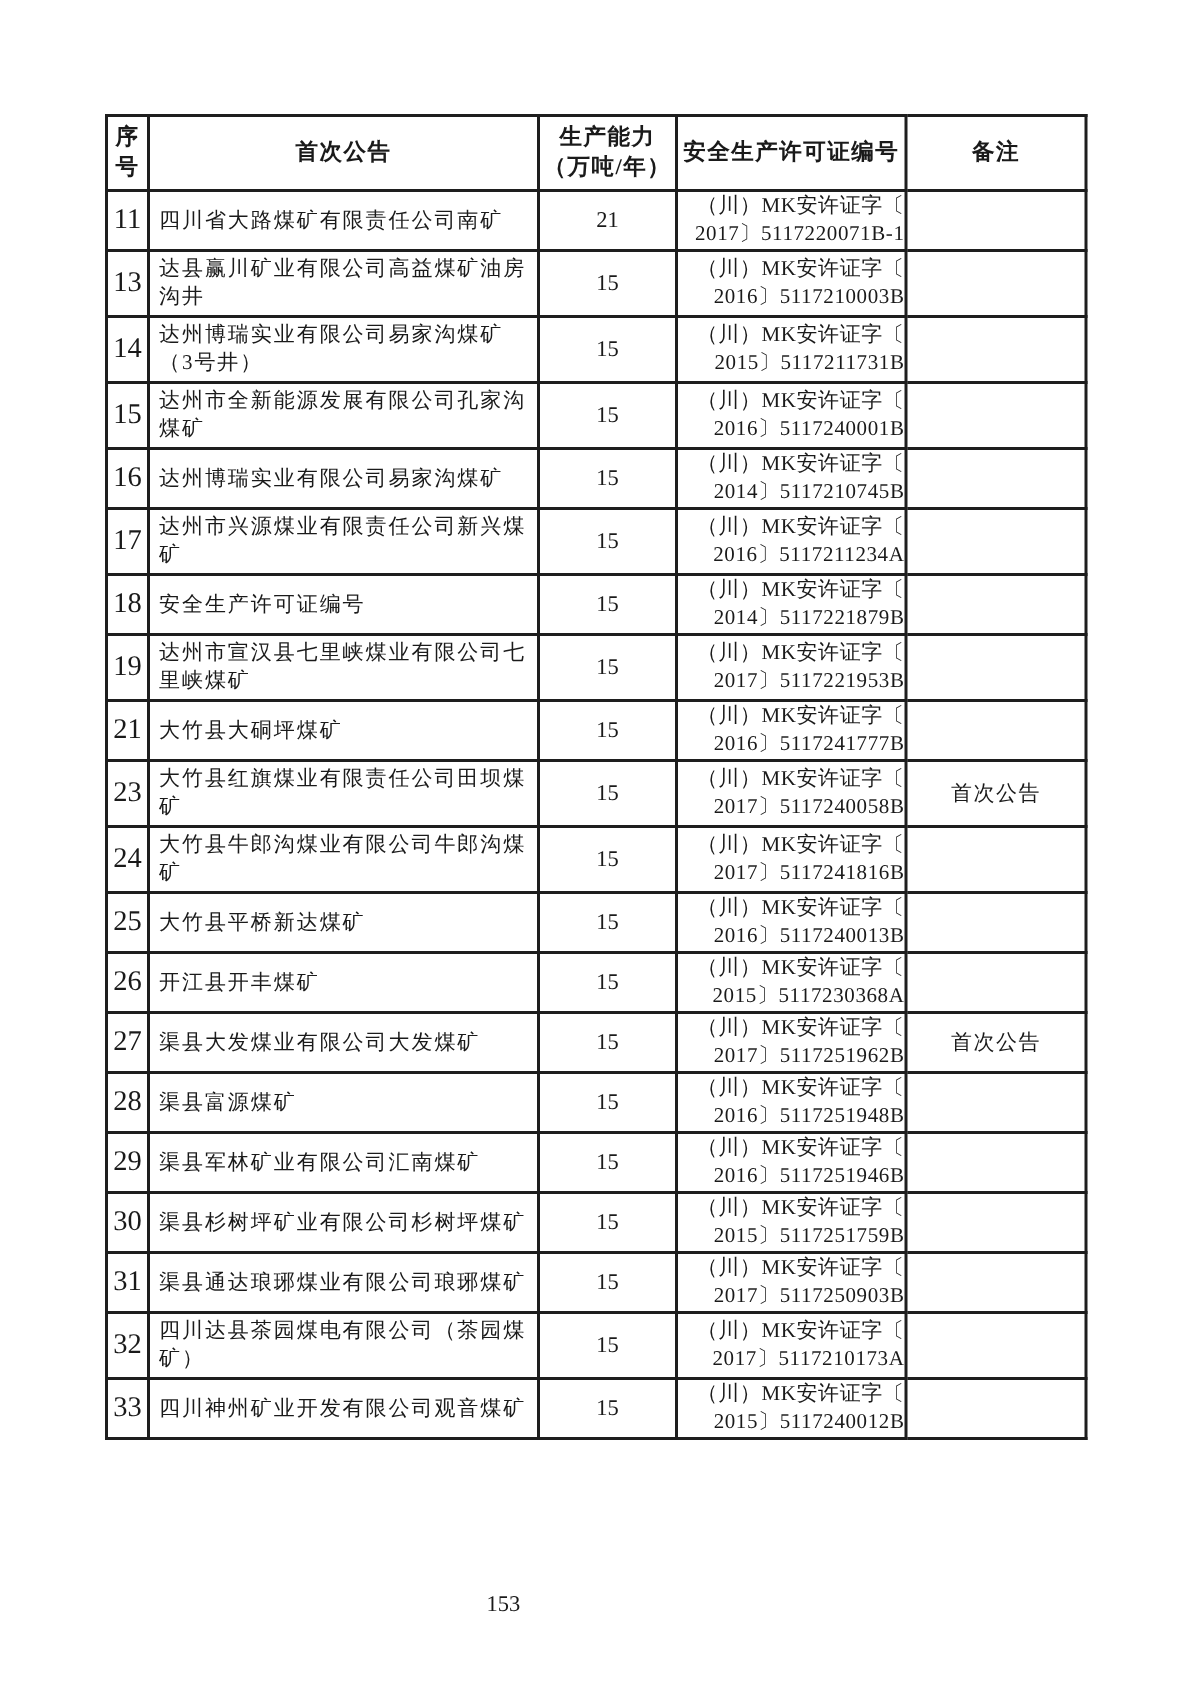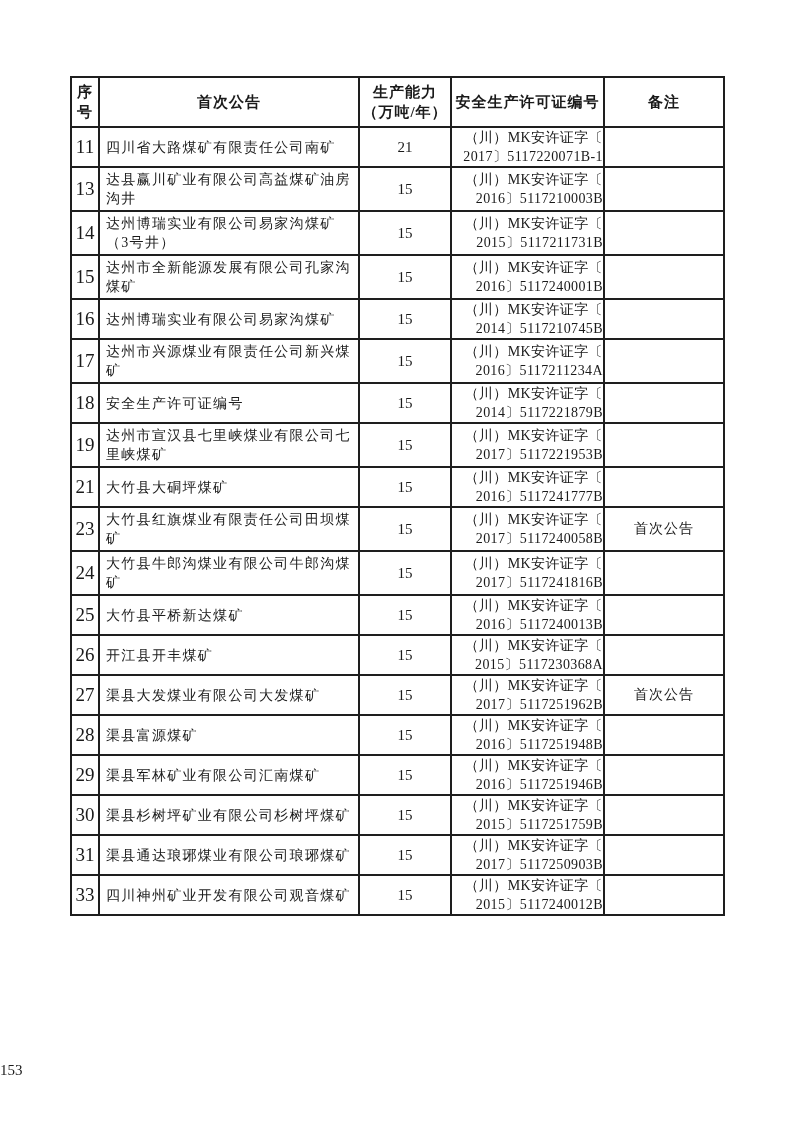--- a/index.html
+++ b/index.html
@@ -64,20 +64,21 @@
   td.c-note {
     text-align: center;
     font-size: 14px;
     letter-spacing: 1px;
   }
   .page-footer {
     position: absolute;
     left: 0;
     top: 1062px;
     width: 671px;
+    text-align: center;
     font-size: 15px;
     color: #1a1a1a;
   }
 </style>
 </head>
 <body>
 
 <table class="doc-table">
   <colgroup>
     <col style="width:28px">
@@ -386,20 +387,36 @@
           <div>15</div>
         </td>
         <td class="c-lic">
           <div>（川）MK安许证字〔</div>
           <div>2017〕5117250903B</div>
         </td>
         <td class="c-note"></td>
       </tr>
       <tr>
         <td class="c-idx">
+          <div>32</div>
+        </td>
+        <td class="c-name">
+          <div>四川达县茶园煤电有限公司（茶园煤矿）</div>
+        </td>
+        <td class="c-cap">
+          <div>15</div>
+        </td>
+        <td class="c-lic">
+          <div>（川）MK安许证字〔</div>
+          <div>2017〕5117210173A</div>
+        </td>
+        <td class="c-note"></td>
+      </tr>
+      <tr>
+        <td class="c-idx">
           <div>33</div>
         </td>
         <td class="c-name">
           <div>四川神州矿业开发有限公司观音煤矿</div>
         </td>
         <td class="c-cap">
           <div>15</div>
         </td>
         <td class="c-lic">
           <div>（川）MK安许证字〔</div>

